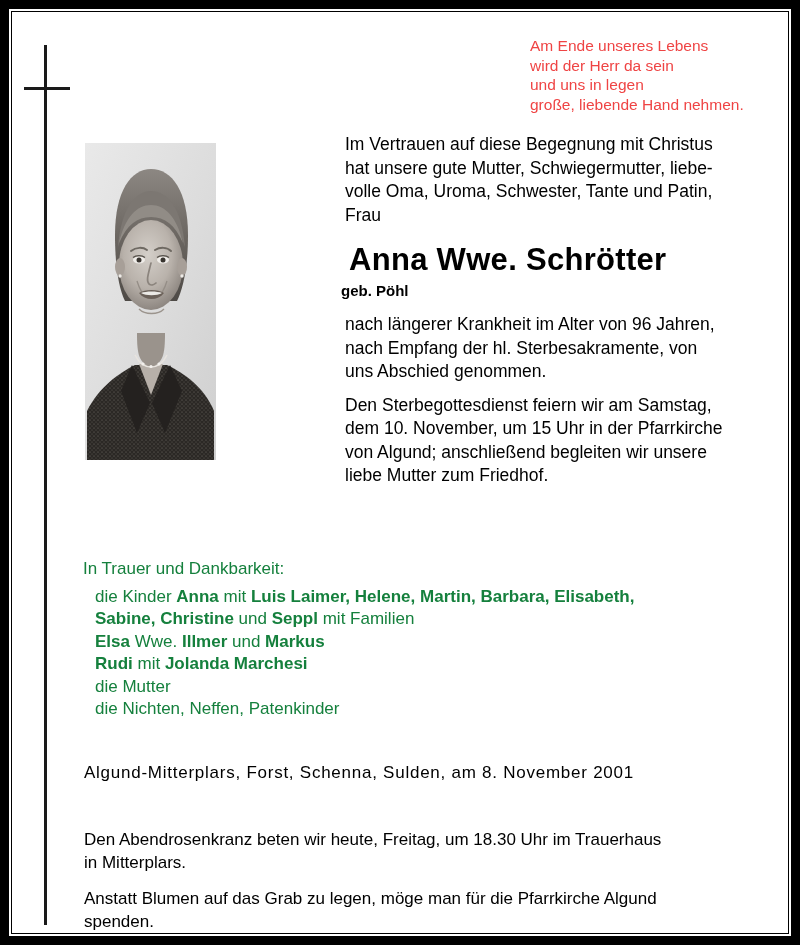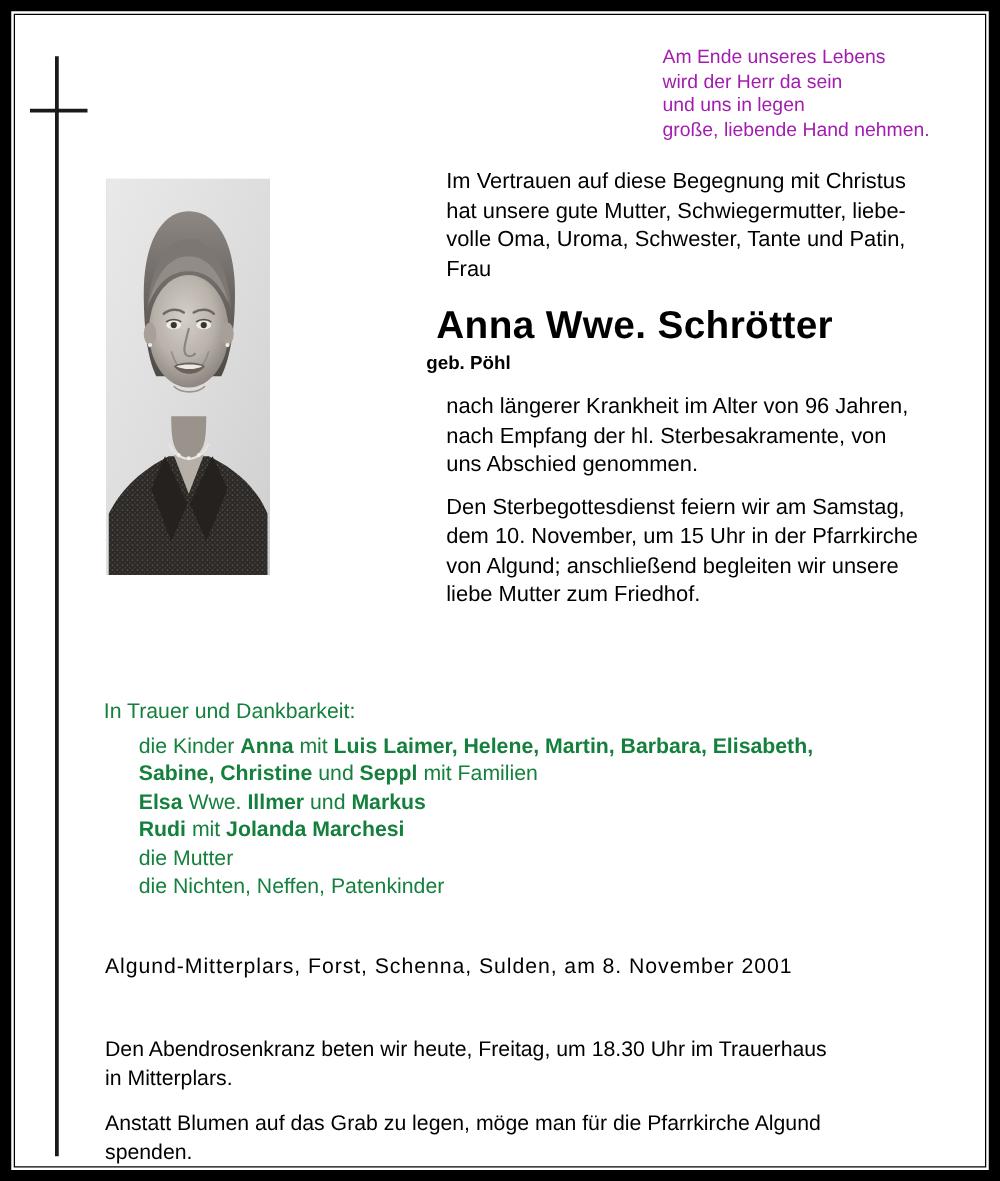--- a/index.html
+++ b/index.html
@@ -87,36 +87,36 @@
   .photo svg { display: block; }
 
   
   .verse {
     position: absolute;
     left: 530px;
     top: 36px;
     width: 262px;
     font-size: 15.5px;
     line-height: 19.5px;
-    color: #a21caf;
+    color: #ef4444;
   }
   .verse div { white-space: nowrap; }
 
   
   .main-col {
     position: absolute;
     left: 341px;
     top: 133px;
     width: 440px;
   }
   .para {
     font-size: 17.5px;
     line-height: 23.5px;
     color: #000;
-    margin: 0 0 10px 16px;
+    margin: 0 0 10px 4px;
   }
   .para div { white-space: nowrap; }
 
   .deceased-name {
     font-size: 31px;
     font-weight: bold;
     line-height: 38px;
     letter-spacing: 0.3px;
     margin: 14px 0 0 8px;
     white-space: nowrap;
@@ -137,21 +137,21 @@
     width: 700px;
     font-size: 17px;
     line-height: 22.5px;
     color: #15803d;
   }
   .mourners-title {
     margin-bottom: 5px;
     white-space: nowrap;
   }
   .mourners-list {
-    margin-left: 28px;
+    margin-left: 12px;
   }
   .mourners-list div { white-space: nowrap; }
   .mourners-list b { font-weight: bold; }
 
   
   .placedate {
     position: absolute;
     left: 84px;
     top: 763px;
     font-size: 17px;

